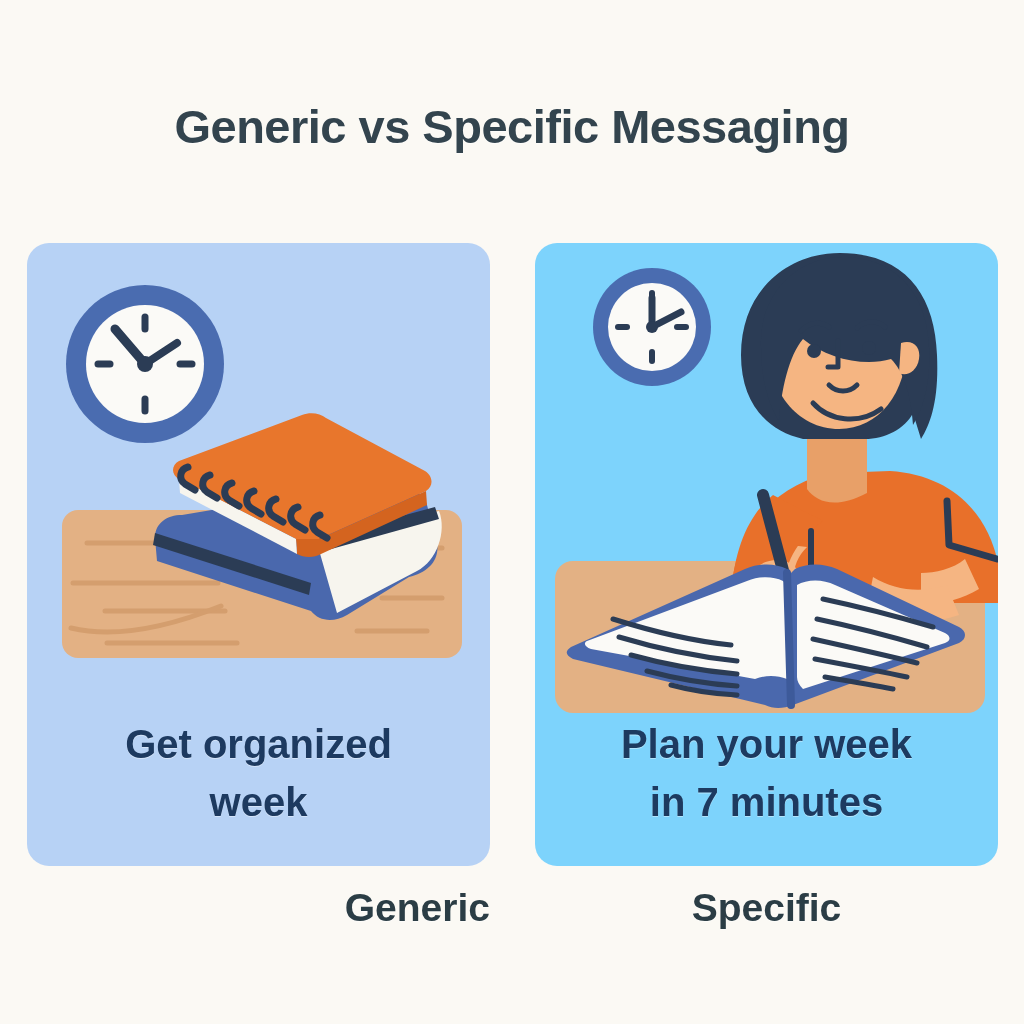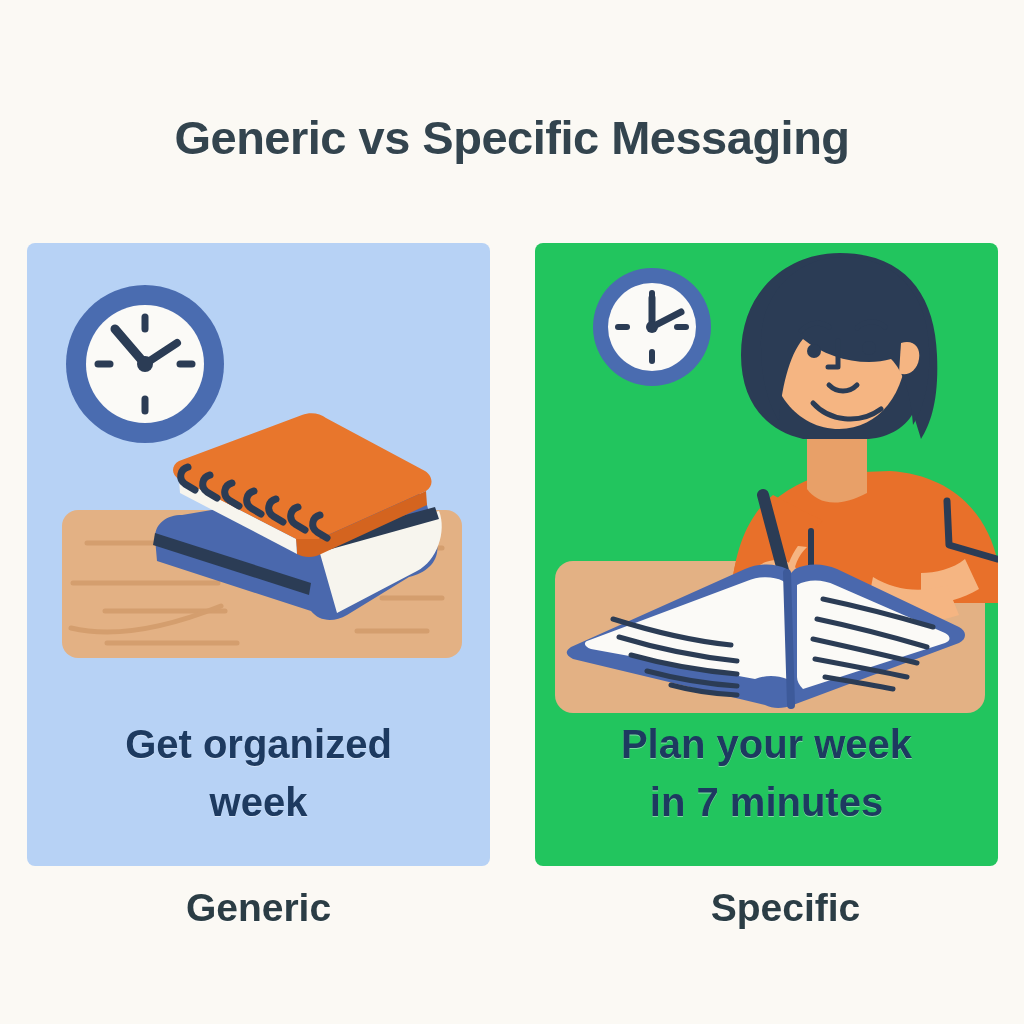--- a/index.html
+++ b/index.html
@@ -17,40 +17,40 @@
     width: 1024px;
     height: 1024px;
     background: #fbf9f4;
     overflow: hidden;
   }
 
   
   .page-title {
     position: absolute;
     left: 0;
-    top: 110px;
+    top: 99px;
     width: 1024px;
     text-align: center;
     font-size: 47px;
     font-weight: 700;
     letter-spacing: -0.5px;
     color: #33444e;
     text-shadow: 0 1px 0 rgba(255,255,255,0.55);
   }
 
   
   .card {
     position: absolute;
     top: 243px;
     width: 463px;
     height: 623px;
-    border-radius: 8px;
+    border-radius: 22px;
   }
   .card-left  { left: 27px;  background: #b7d2f5; }
-  .card-right { left: 535px; background: #22c55e; }
+  .card-right { left: 535px; background: #7dd3fc; }
 
   .card-caption-text {
     position: absolute;
     left: 26px;
     right: 26px;
     top: 472px;
     text-align: center;
     font-size: 40px;
     line-height: 58px;
     font-weight: 700;
@@ -61,22 +61,22 @@
   .card-label {
     position: absolute;
     top: 886px;
     width: 463px;
     text-align: center;
     font-size: 39px;
     font-weight: 700;
     color: #2b3d45;
     text-shadow: 0 1px 0 rgba(255,255,255,0.5);
   }
-  .label-left  { left: 27px; }
-  .label-right { left: 554px; }
+  .label-left  { left: 27px; text-align: right; }
+  .label-right { left: 535px; }
 
   
   .art {
     position: absolute;
     left: 0;
     top: 0;
     width: 463px;
     height: 470px;
     overflow: hidden;
     border-radius: 30px 30px 0 0;

